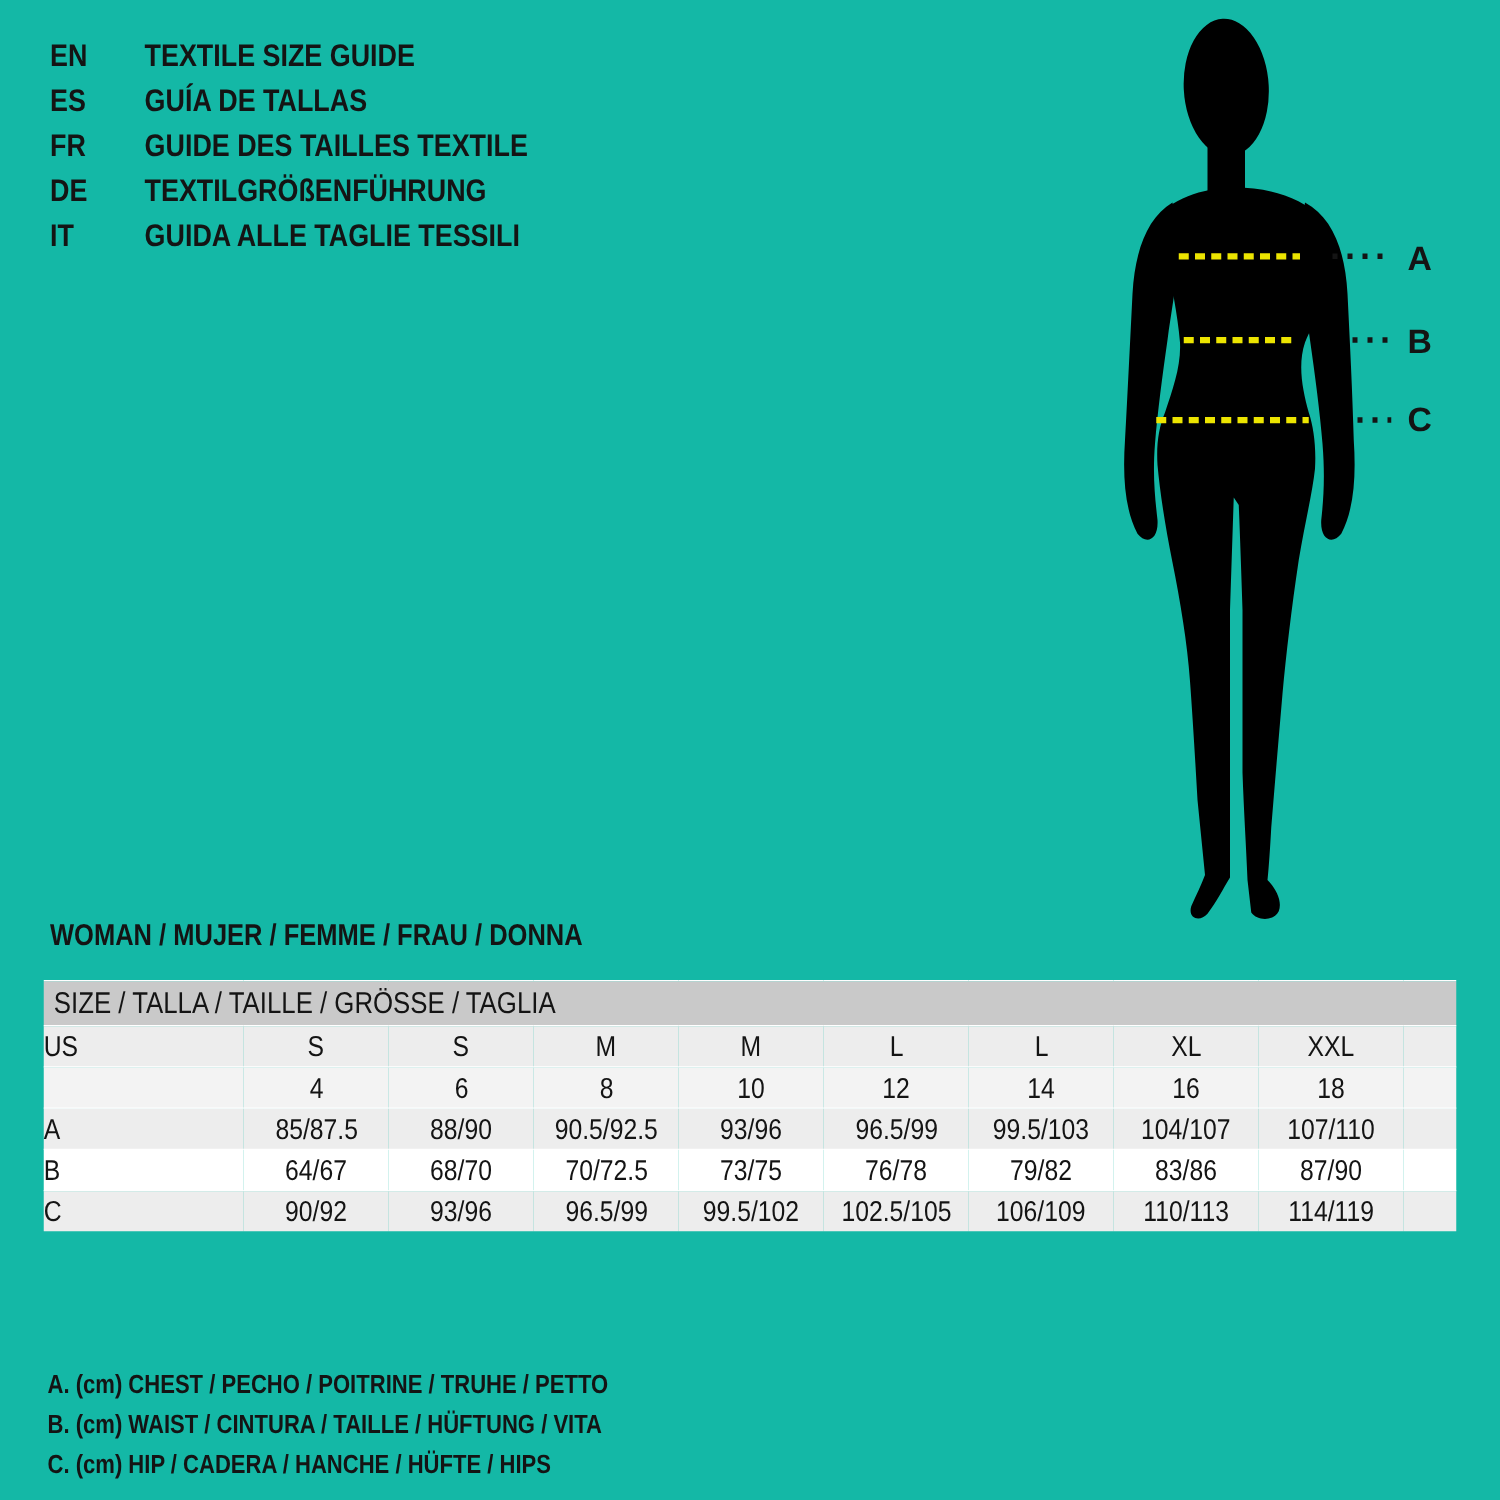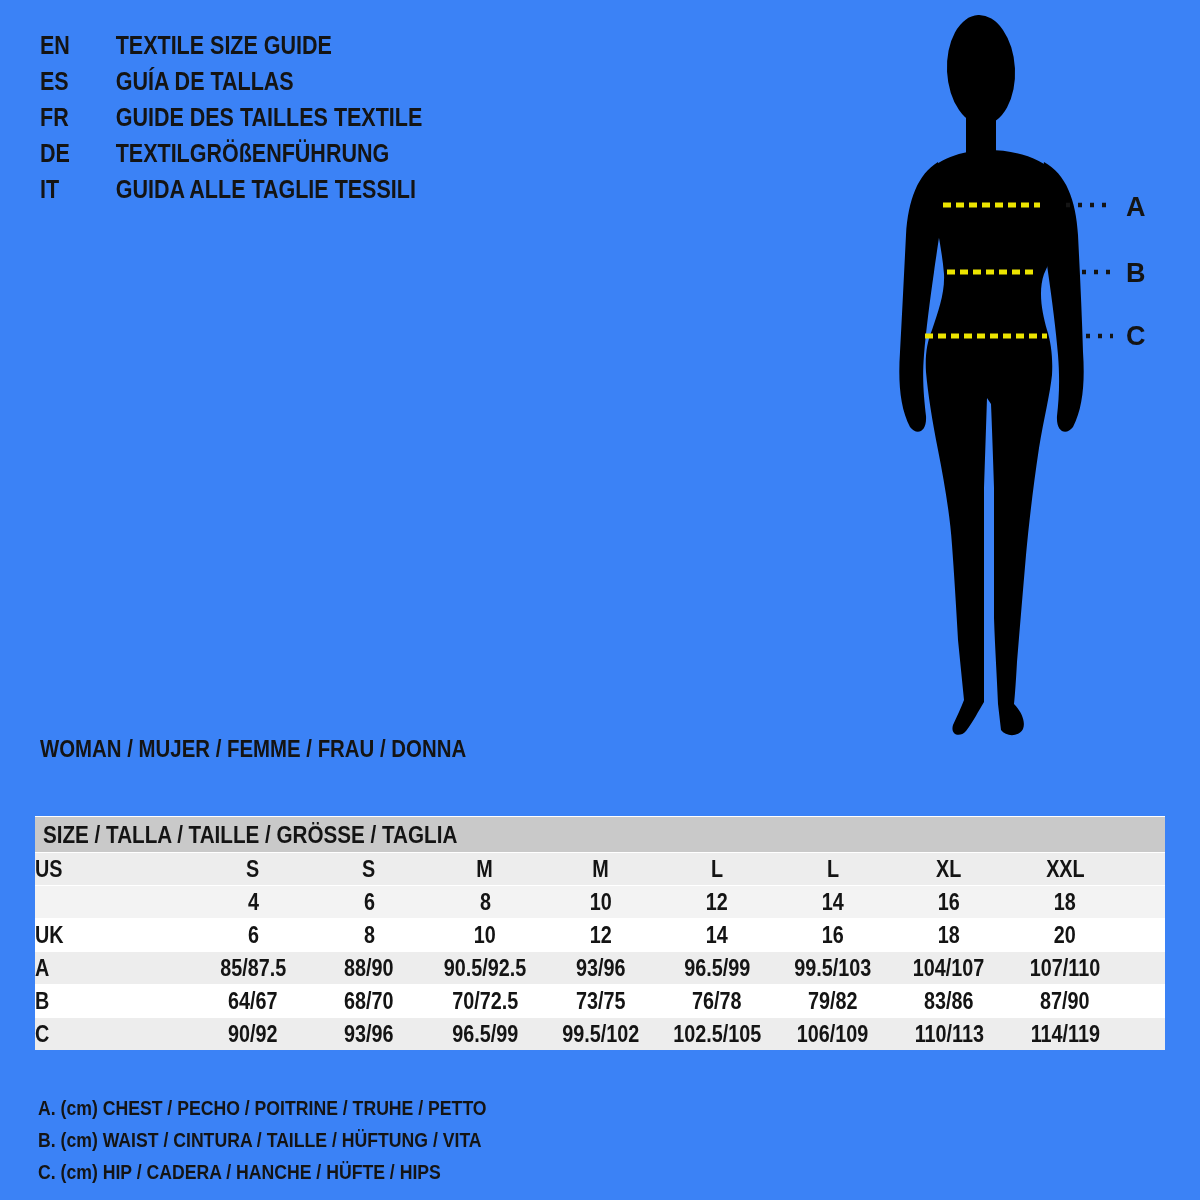--- a/index.html
+++ b/index.html
@@ -1,17 +1,17 @@
 <!DOCTYPE html>
 <html><head>
 <meta charset="utf-8">
 <style>
   html,body{margin:0;padding:0;background:#fff;}
   .canvas{
-    position:relative;width:1200px;height:1200px;background:#3b82f6;overflow:hidden;
+    position:relative;width:1200px;height:1200px;background:#14b8a6;overflow:hidden;
     font-family:"Liberation Sans", sans-serif;color:#141414;
   }
   
   .cnd{display:inline-block;transform:scaleX(.86);transform-origin:0 50%;white-space:nowrap;}
 
   
   .lang-block{position:absolute;left:40px;top:27px;}
   .lang-row{height:36px;line-height:36px;font-size:25px;font-weight:700;
     transform:scaleX(.86);transform-origin:0 50%;white-space:nowrap;}
   .lang-code{display:inline-block;width:88px;}
@@ -20,22 +20,22 @@
   .figure{position:absolute;left:880px;top:0;width:320px;height:760px;}
   .figure svg{display:block;width:320px;height:760px;}
   .mlabel{position:absolute;left:1126px;width:34px;font-size:27px;font-weight:700;text-align:left;}
   .mlabel.a{top:192px;} .mlabel.b{top:258px;} .mlabel.c{top:321px;}
 
   
   .heading{position:absolute;left:40px;top:735px;font-size:24px;font-weight:700;
     transform:scaleX(.85);transform-origin:0 50%;white-space:nowrap;}
 
   
-  table.size{position:absolute;left:35px;top:816px;width:1130px;border-collapse:collapse;
-    table-layout:fixed;font-weight:700;font-size:23px;}
+  table.size{position:absolute;left:35px;top:784px;width:1130px;border-collapse:collapse;
+    table-layout:fixed;font-weight:400;font-size:23px;}
   table.size td{height:32px;padding:0;vertical-align:middle;border-top:1px solid #ffffff;}
   tr.thead td{height:35px;background:#c9c9c9;padding-left:8px;font-size:24px;text-align:left;}
   td.lbl{padding-left:6px;text-align:left;}
   td.val{text-align:center;}
   td.val .cnd{transform-origin:50% 50%;}
   tr.w{background:#ffffff;} tr.g{background:#ededed;margin-top:44px;} tr.lg{background:#f3f3f3;}
 
   
   .legend{position:absolute;left:38px;top:1092px;}
   .legend-line{height:32px;line-height:32px;font-size:21px;font-weight:700;
@@ -148,32 +148,20 @@
       <td class="val"><span class="cnd">4</span></td>
       <td class="val"><span class="cnd">6</span></td>
       <td class="val"><span class="cnd">8</span></td>
       <td class="val"><span class="cnd">10</span></td>
       <td class="val"><span class="cnd">12</span></td>
       <td class="val"><span class="cnd">14</span></td>
       <td class="val"><span class="cnd">16</span></td>
       <td class="val"><span class="cnd">18</span></td>
       <td></td>
     </tr>
-    <tr class="w">
-      <td class="lbl"><span class="cnd">UK</span></td>
-      <td class="val"><span class="cnd">6</span></td>
-      <td class="val"><span class="cnd">8</span></td>
-      <td class="val"><span class="cnd">10</span></td>
-      <td class="val"><span class="cnd">12</span></td>
-      <td class="val"><span class="cnd">14</span></td>
-      <td class="val"><span class="cnd">16</span></td>
-      <td class="val"><span class="cnd">18</span></td>
-      <td class="val"><span class="cnd">20</span></td>
-      <td></td>
-    </tr>
     <tr class="g">
       <td class="lbl"><span class="cnd">A</span></td>
       <td class="val"><span class="cnd">85/87.5</span></td>
       <td class="val"><span class="cnd">88/90</span></td>
       <td class="val"><span class="cnd">90.5/92.5</span></td>
       <td class="val"><span class="cnd">93/96</span></td>
       <td class="val"><span class="cnd">96.5/99</span></td>
       <td class="val"><span class="cnd">99.5/103</span></td>
       <td class="val"><span class="cnd">104/107</span></td>
       <td class="val"><span class="cnd">107/110</span></td>

